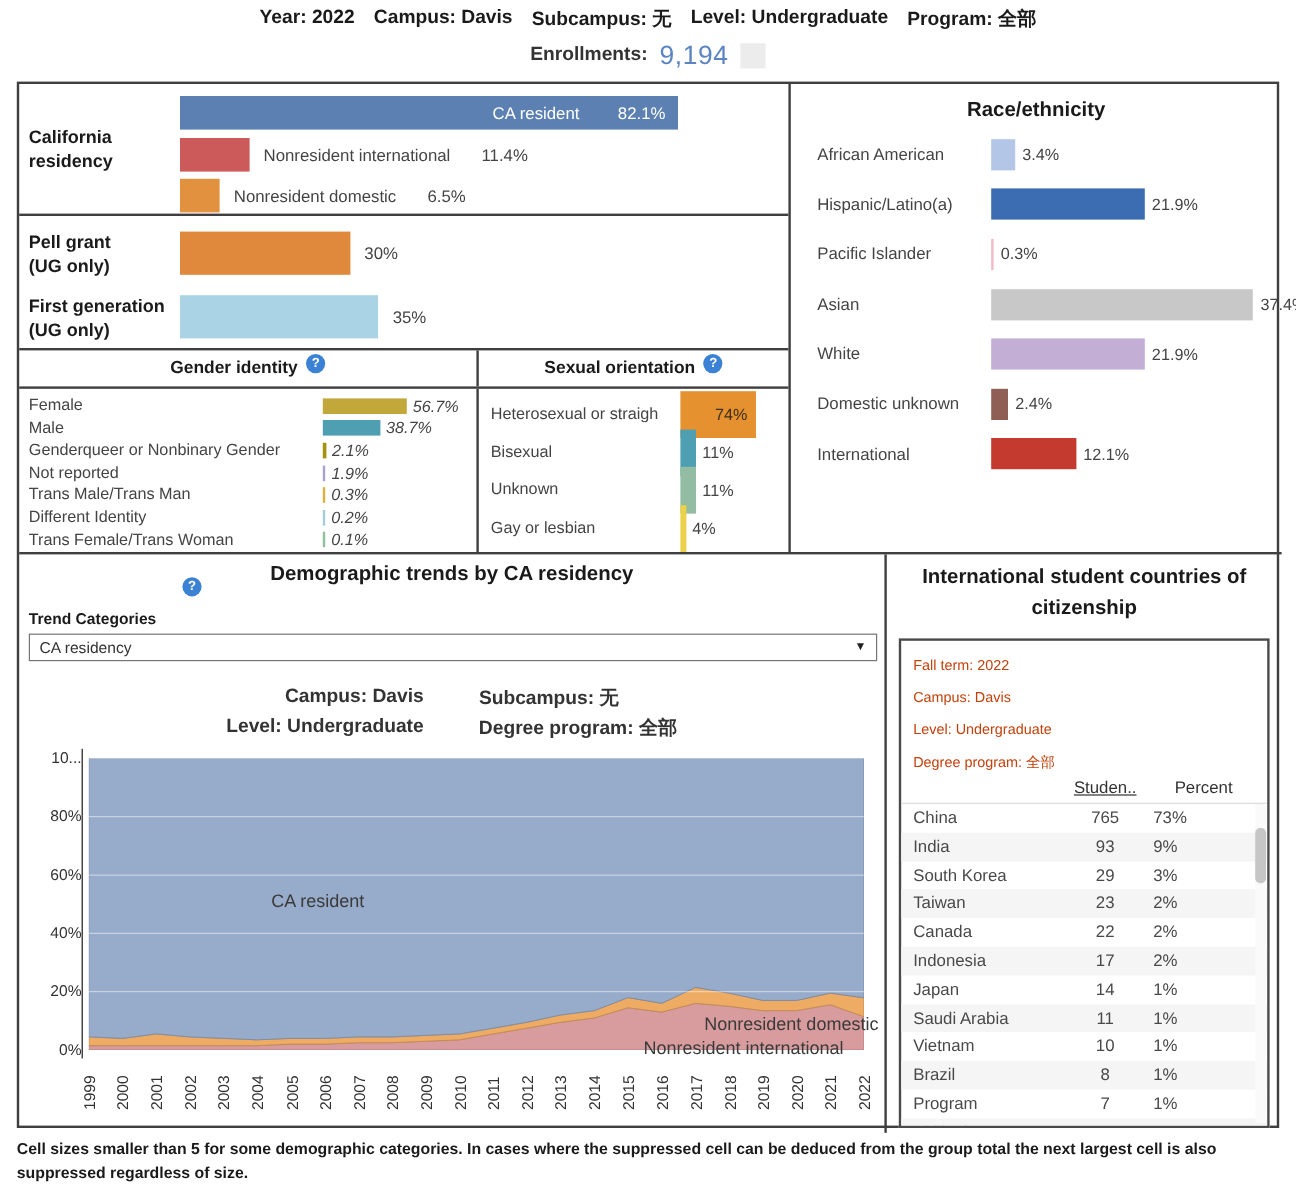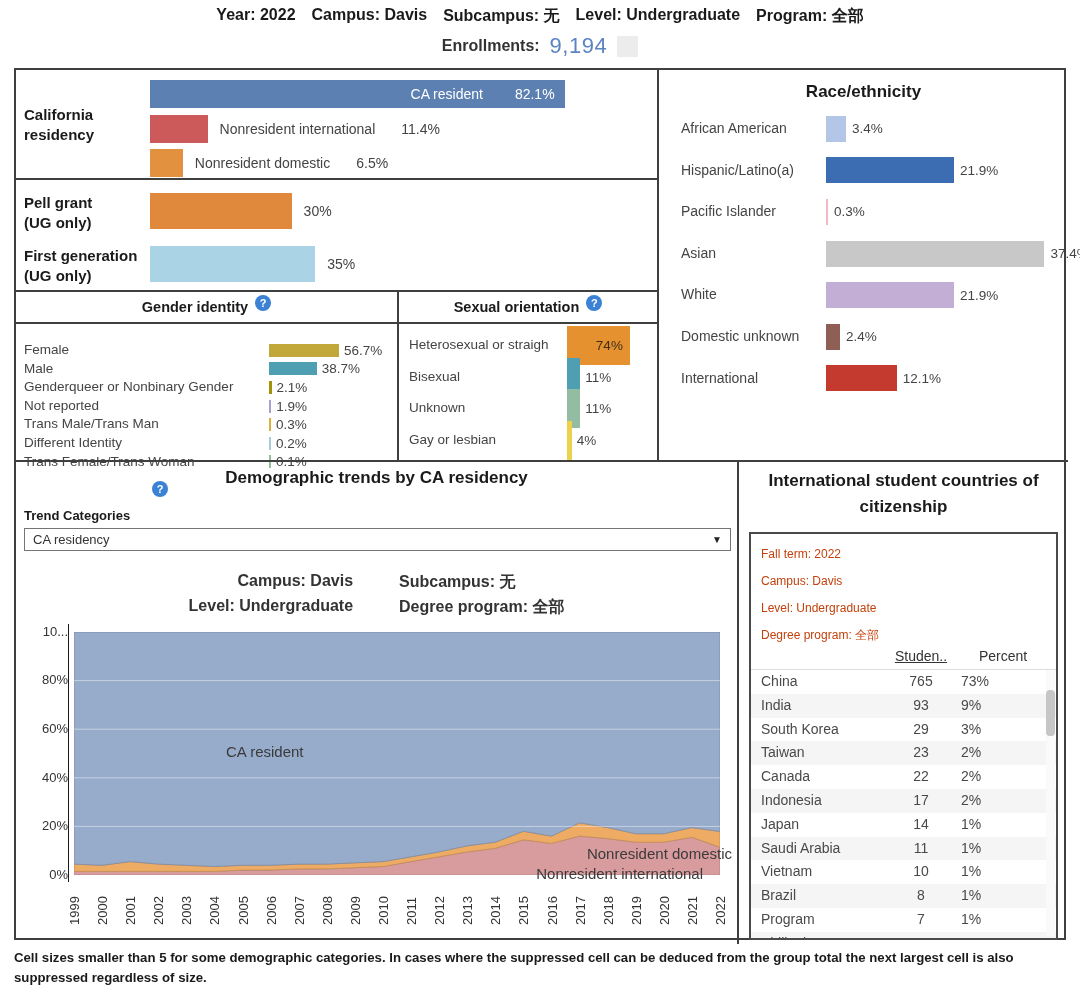--- a/index.html
+++ b/index.html
@@ -46,24 +46,24 @@
   .aid-row .bar{height:36px;}
   #aid-bar1{left:134px;top:13px;}
   #aid-bar2{left:134px;top:66px;}
   
   .gso-cell{display:flex;align-items:center;justify-content:center;gap:7px;font-size:14.5px;font-weight:700;color:#1a1a1a;}
   #gh-cell{width:381px;}
   #sh-cell{width:260px;border-left:2px solid #3f3f3f;box-sizing:border-box;}
   .help{width:16px;height:16px;border-radius:50%;background:#3b82d5;color:#fff;font-size:11px;font-weight:700;
     display:inline-flex;align-items:center;justify-content:center;margin-top:-8px;}
   
-  #g-body{width:381px;position:relative;padding-top:17px;}
+  #g-body{width:381px;position:relative;padding-top:5px;}
   .g-row{position:relative;height:18.6px;font-size:13.5px;color:#444;}
   .g-row .g-lbl{position:absolute;left:8px;top:1px;white-space:nowrap;}
-  .g-row .g-wrap{position:absolute;left:253px;top:0;display:flex;align-items:center;gap:5px;height:18.6px;}
+  .g-row .g-wrap{position:absolute;left:253px;top:0;display:flex;align-items:center;gap:5px;height:18.6px;font-style:italic;}
   .g-row .bar{height:13px;}
   .g-val{font-size:13.5px;color:#444;}
   
   #s-body{width:260px;border-left:2px solid #3f3f3f;box-sizing:border-box;position:relative;padding-top:6px;}
   .s-row{position:relative;height:31.5px;font-size:13.5px;color:#444;}
   .s-row .s-lbl{position:absolute;left:10px;top:7px;white-space:nowrap;max-width:158px;overflow:hidden;}
   .s-row .s-wrap{position:absolute;left:168px;top:0;display:flex;align-items:center;gap:5px;height:31.5px;}
   .s-row .bar{height:39px;}
   .sbar-val{display:flex;width:100%;height:100%;align-items:center;justify-content:flex-end;
     padding-right:7px;box-sizing:border-box;font-size:13.5px;color:#3e2f15;}

